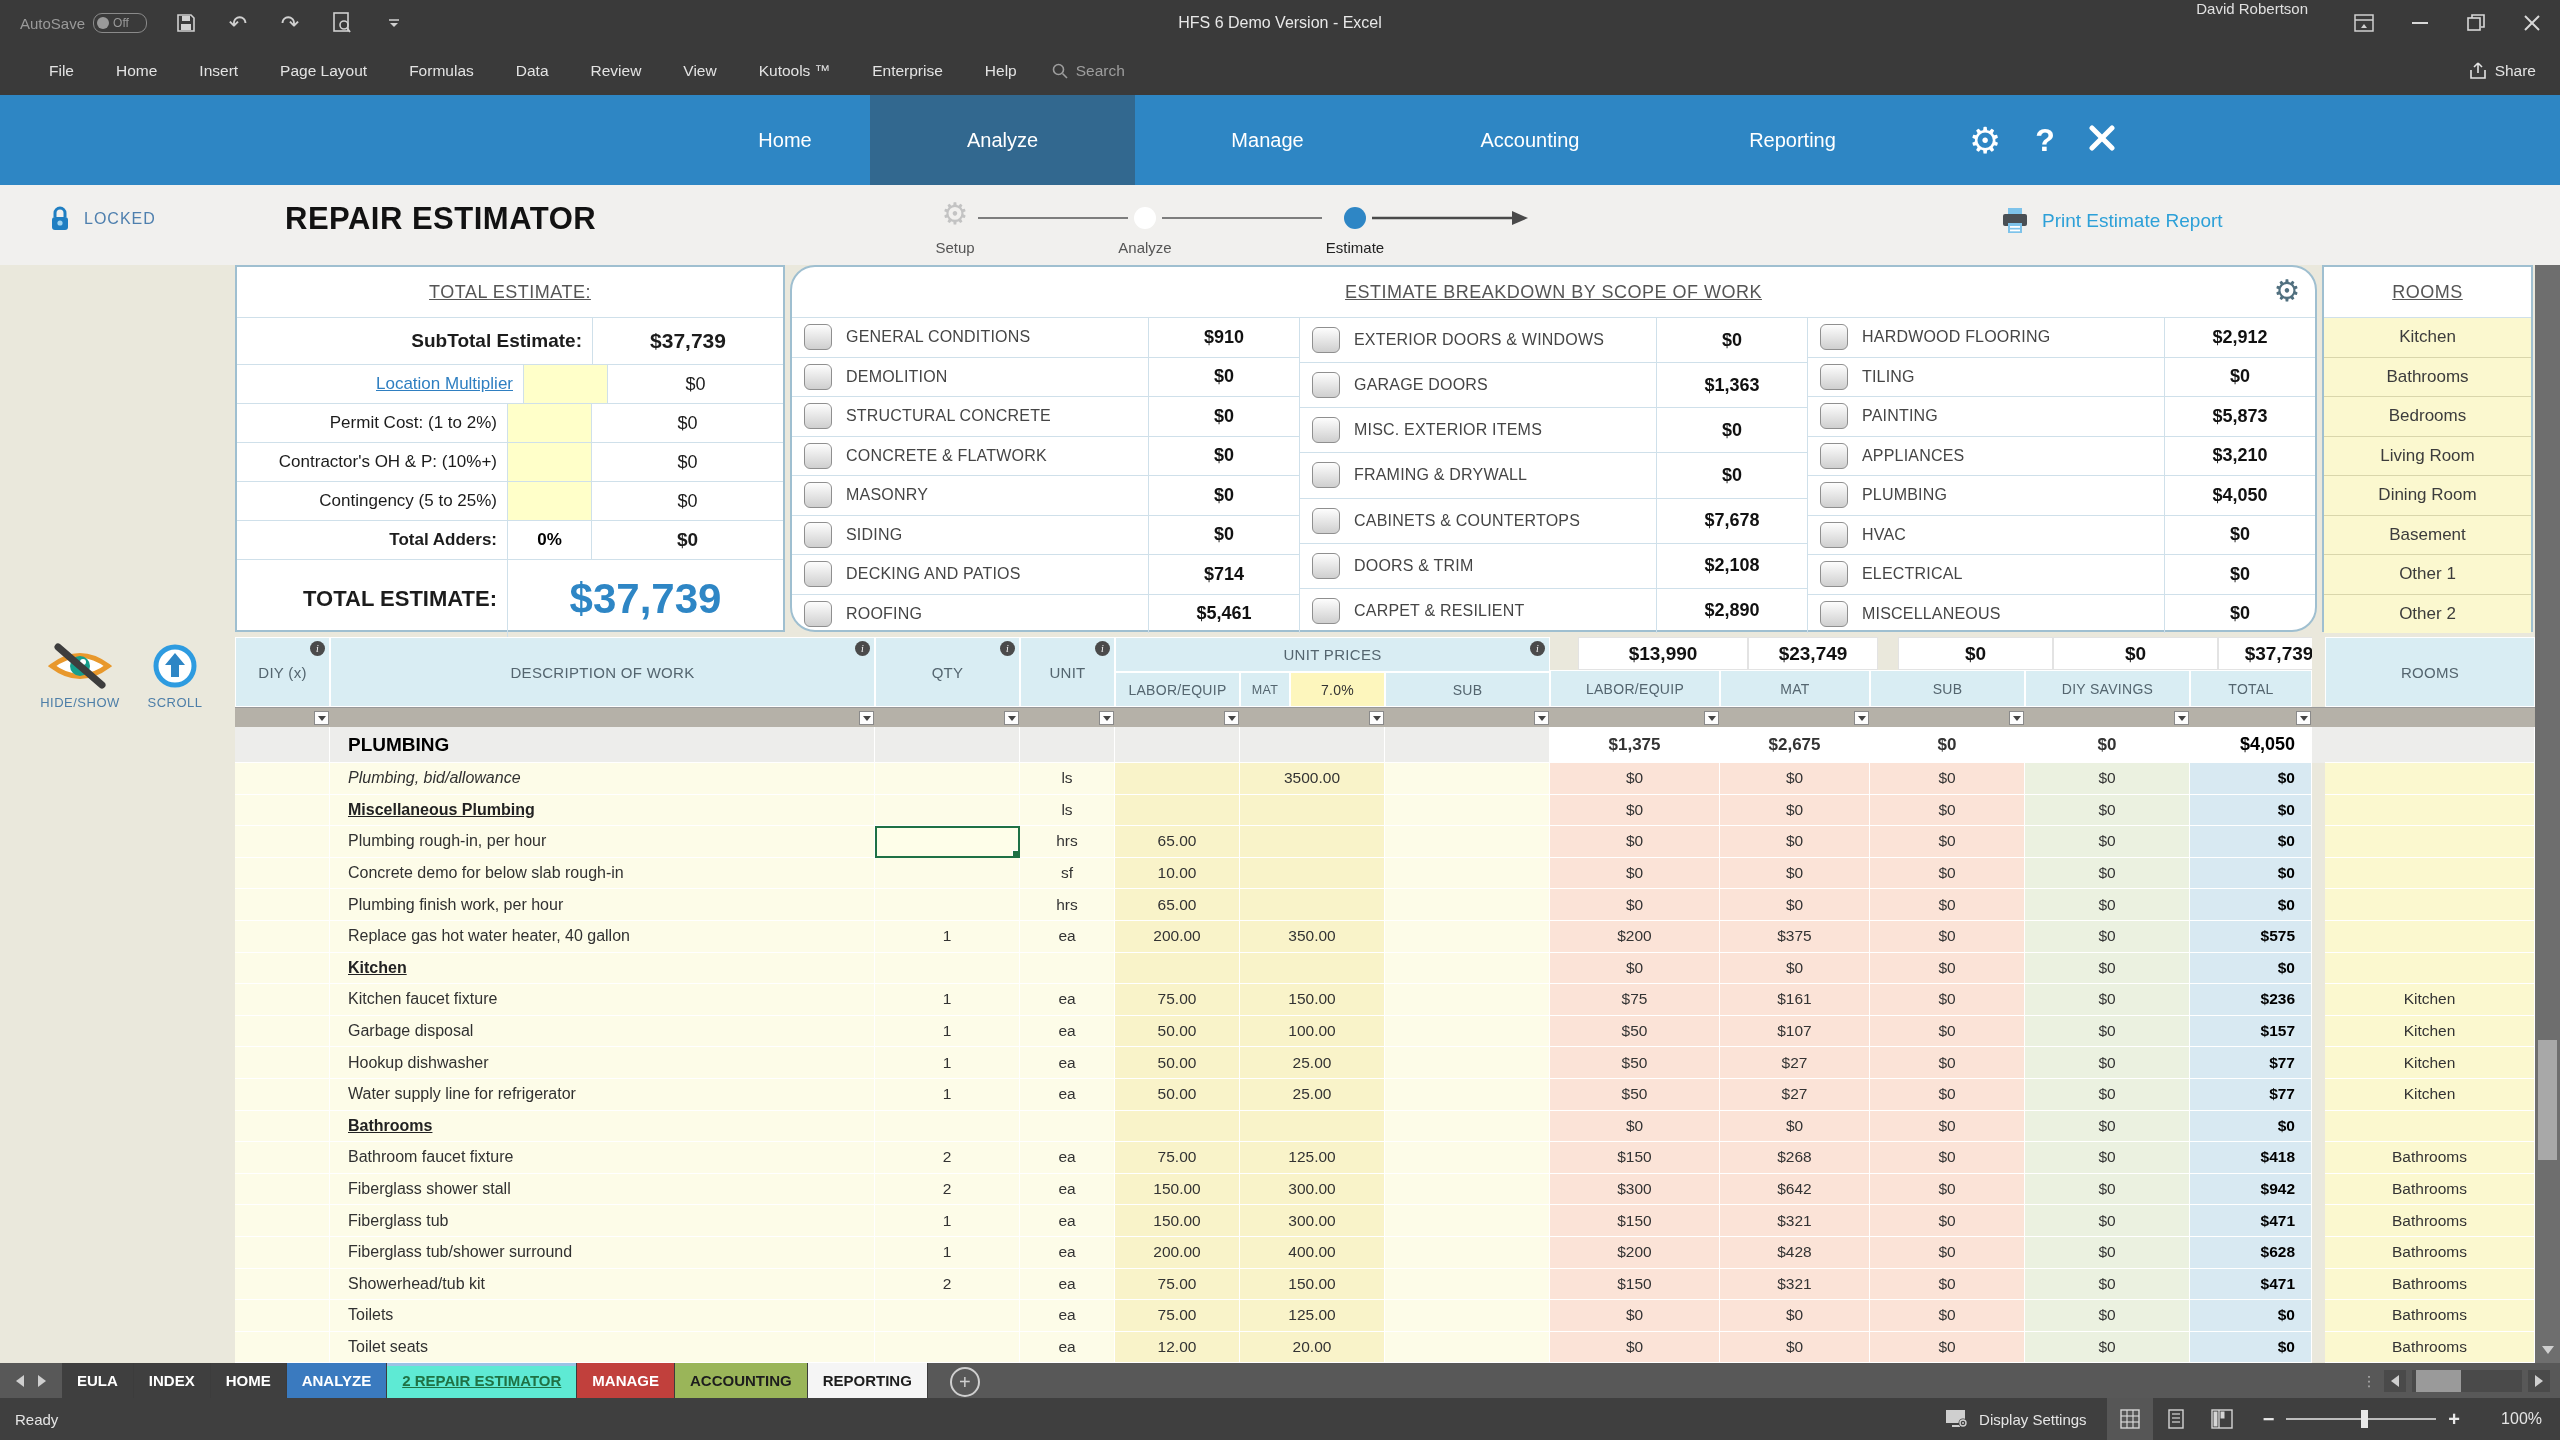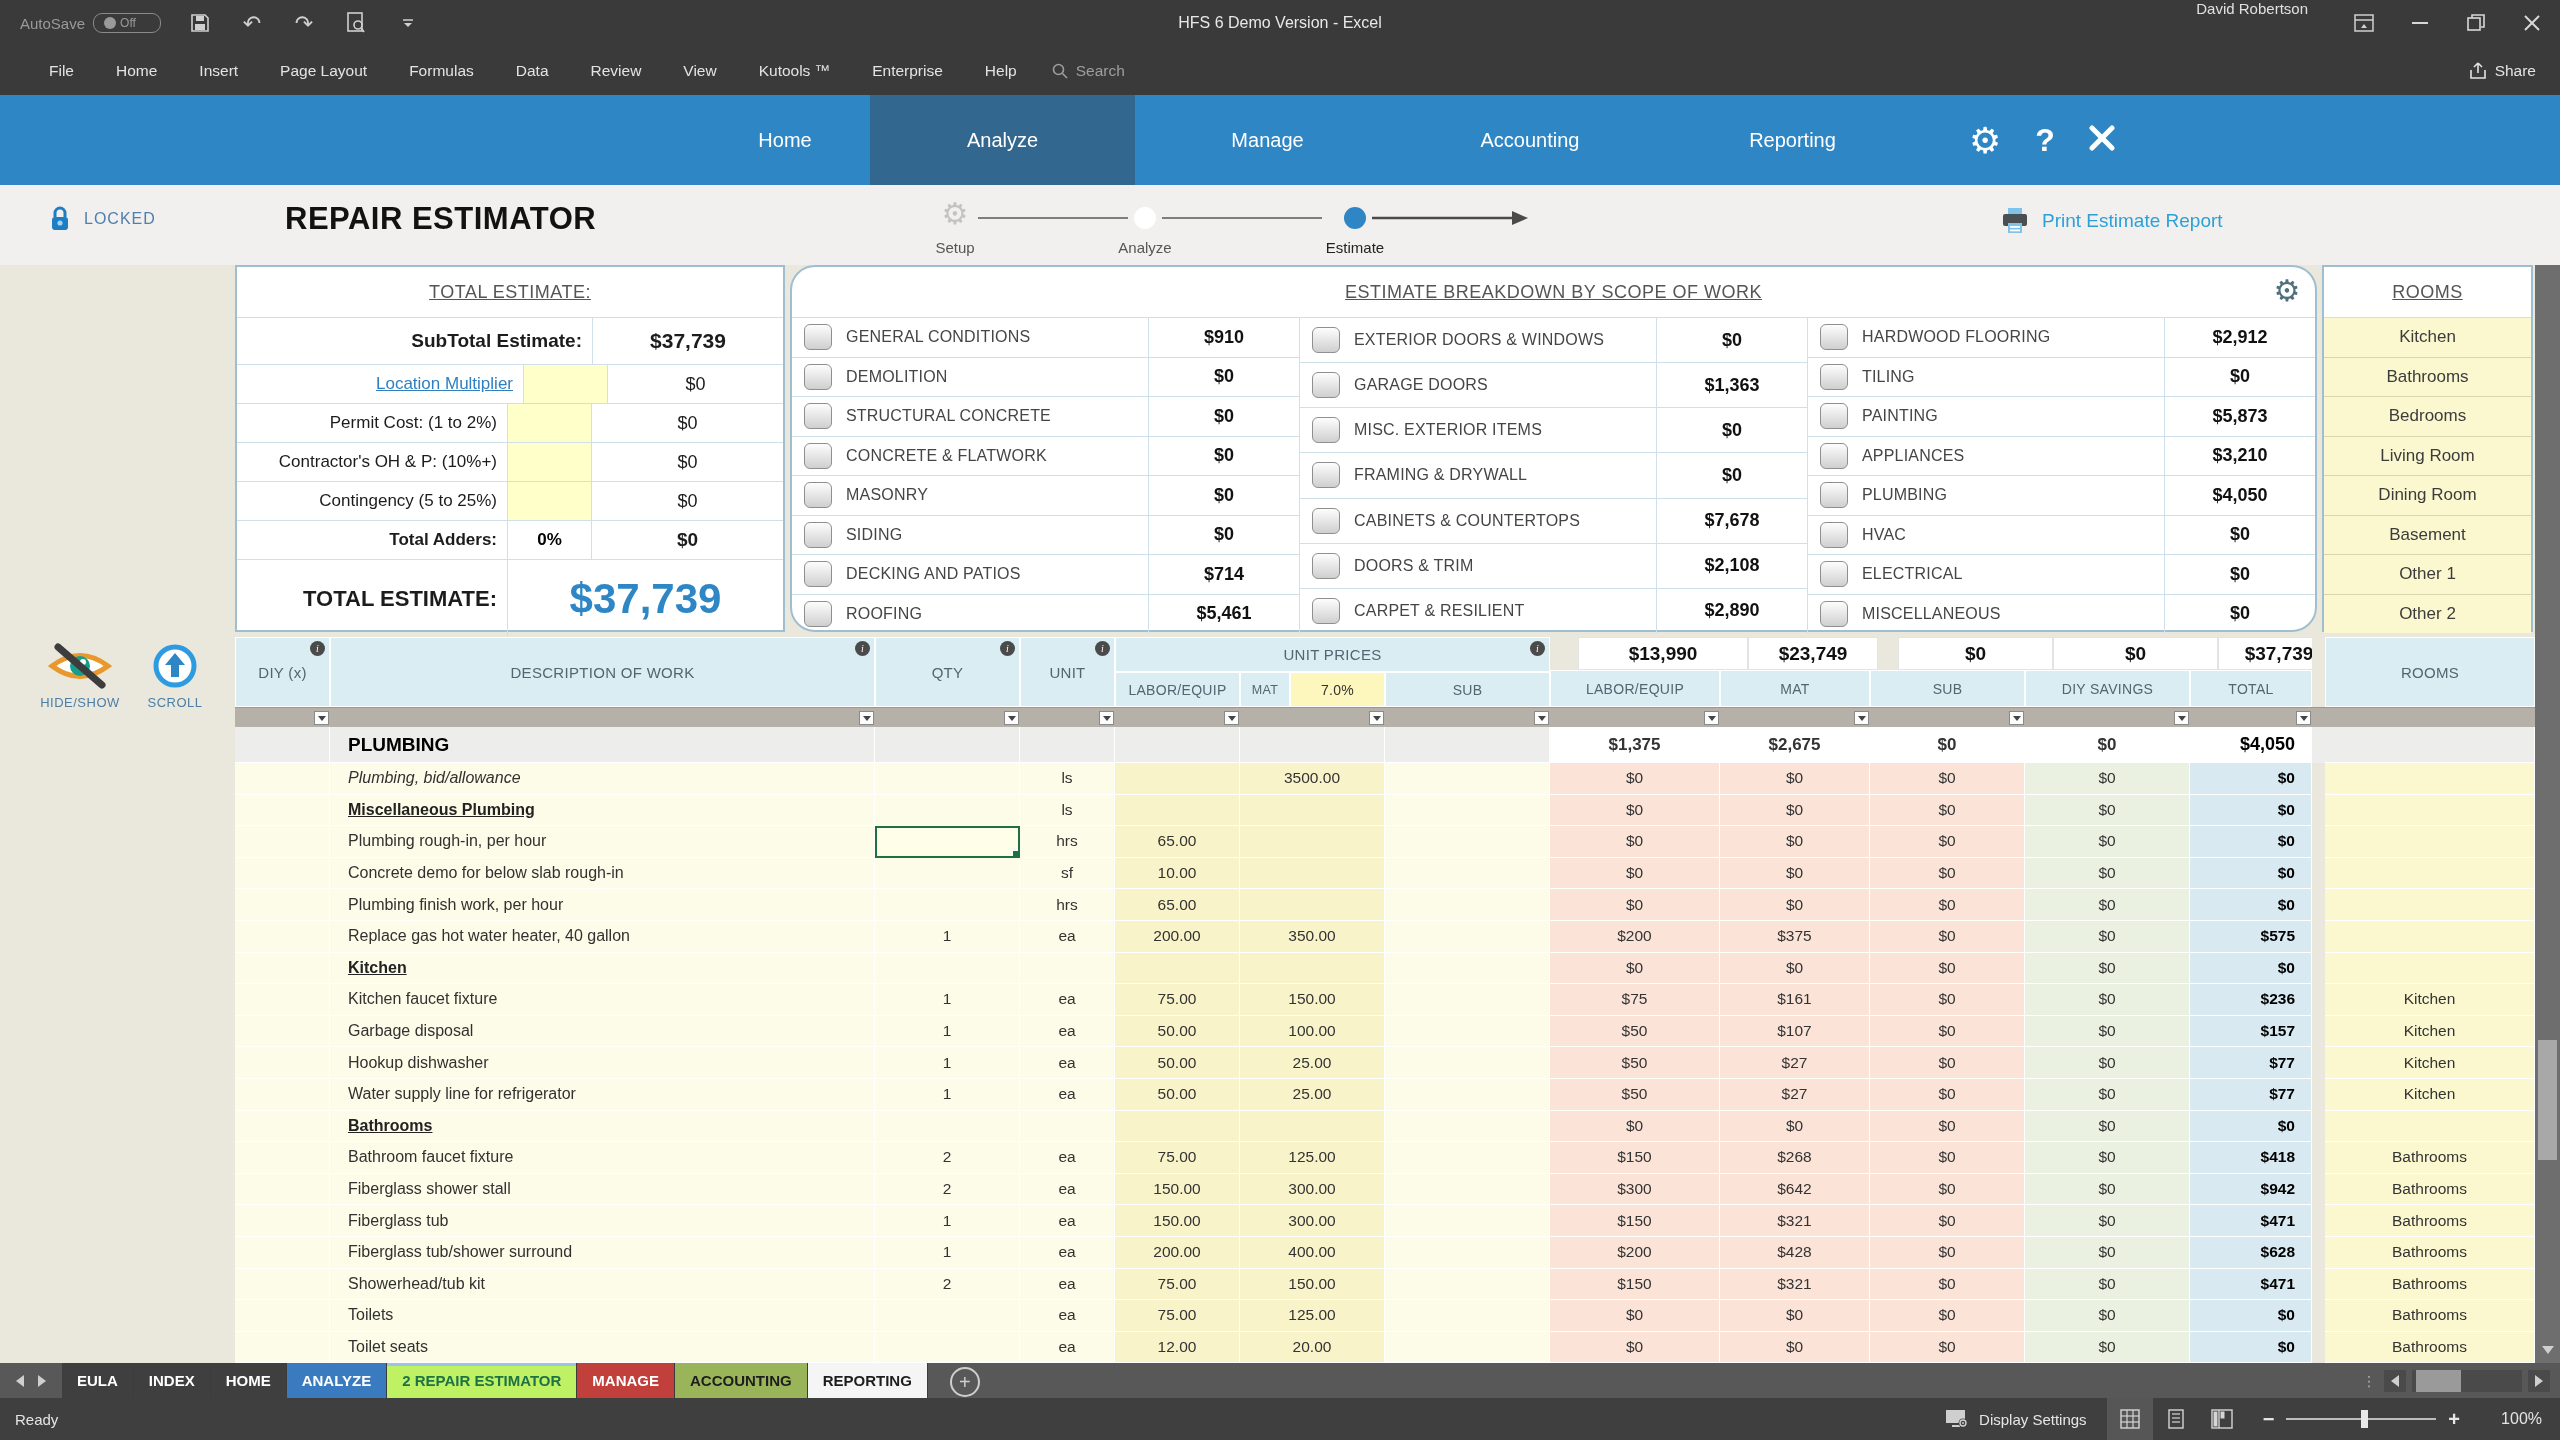--- a/index.html
+++ b/index.html
@@ -5,21 +5,21 @@
   html,body{margin:0;padding:0;background:#222;}
   .screen{position:relative;width:2560px;height:1440px;overflow:hidden;
     font-family:"Liberation Sans",sans-serif;background:#eae8dc;}
   .glyph{font-family:"DejaVu Sans",sans-serif;}
 
   
   .titlebar{position:absolute;left:0;top:0;width:2560px;height:46px;background:#3a3a3a;
     display:flex;align-items:center;color:#cfcfcf;font-size:15px;}
   .qat{display:flex;align-items:center;gap:26px;margin-left:20px;}
   .autosave{display:flex;align-items:center;gap:8px;color:#9a9a9a;}
-  .as-toggle{width:46px;height:18px;border:1px solid #8a8a8a;border-radius:9px;display:flex;align-items:center;padding:0 10px;gap:4px;font-size:12px;color:#9a9a9a;text-align:center;}
+  .as-toggle{width:46px;height:18px;border:1px solid #8a8a8a;border-radius:9px;display:flex;align-items:center;padding:0 3px;gap:4px;font-size:12px;color:#9a9a9a;text-align:center;}
   .as-dot{width:12px;height:12px;border-radius:50%;background:#9a9a9a;}
   .qicon{width:26px;height:26px;display:flex;align-items:center;justify-content:center;}
   .undoredo{font-size:22px;color:#d0d0d0;}
   .tb-title{position:absolute;left:0;right:0;text-align:center;font-size:16px;color:#e8e8e8;pointer-events:none;}
   .tb-right{position:absolute;right:0;top:0;height:46px;display:flex;align-items:flex-start;gap:0;}
   .tb-user{font-size:15px;color:#e0e0e0;margin-right:28px;}
   .winbtn{width:56px;height:46px;display:flex;align-items:center;justify-content:center;}
 
   
   .menubar{position:absolute;left:0;top:46px;width:2560px;height:49px;background:#3a3a3a;
@@ -918,21 +918,21 @@
   <div class="tabstrip">
     <div class="tab-navarrows">
       <span class="tria-l"></span>
       <span class="tria-r"></span>
     </div>
     <div class="tabs" id="sheet-tabs">
         <div class="tab" style="background: rgb(63, 63, 63); color: rgb(255, 255, 255);">EULA</div>
         <div class="tab" style="background: rgb(63, 63, 63); color: rgb(255, 255, 255);">INDEX</div>
         <div class="tab" style="background: rgb(63, 63, 63); color: rgb(255, 255, 255);">HOME</div>
         <div class="tab" style="background: rgb(58, 122, 191); color: rgb(255, 255, 255);">ANALYZE</div>
-        <div class="tab active" style="background: #bef264; color: rgb(31, 114, 68);">2 REPAIR ESTIMATOR</div>
+        <div class="tab active" style="background: #5eead4; color: rgb(31, 114, 68); text-decoration: underline;">2 REPAIR ESTIMATOR</div>
         <div class="tab" style="background: rgb(193, 64, 60); color: rgb(255, 255, 255);">MANAGE</div>
         <div class="tab" style="background: rgb(154, 181, 89); color: rgb(29, 29, 29);">ACCOUNTING</div>
         <div class="tab" style="background: rgb(245, 245, 245); color: rgb(29, 29, 29);">REPORTING</div>
       </div>
     <div class="addsheet">+</div>
     <div class="hscroll">
       <span class="hgrip">⋮</span>
       <span class="hbtn">
           <span class="tria-l"></span>
         </span>

